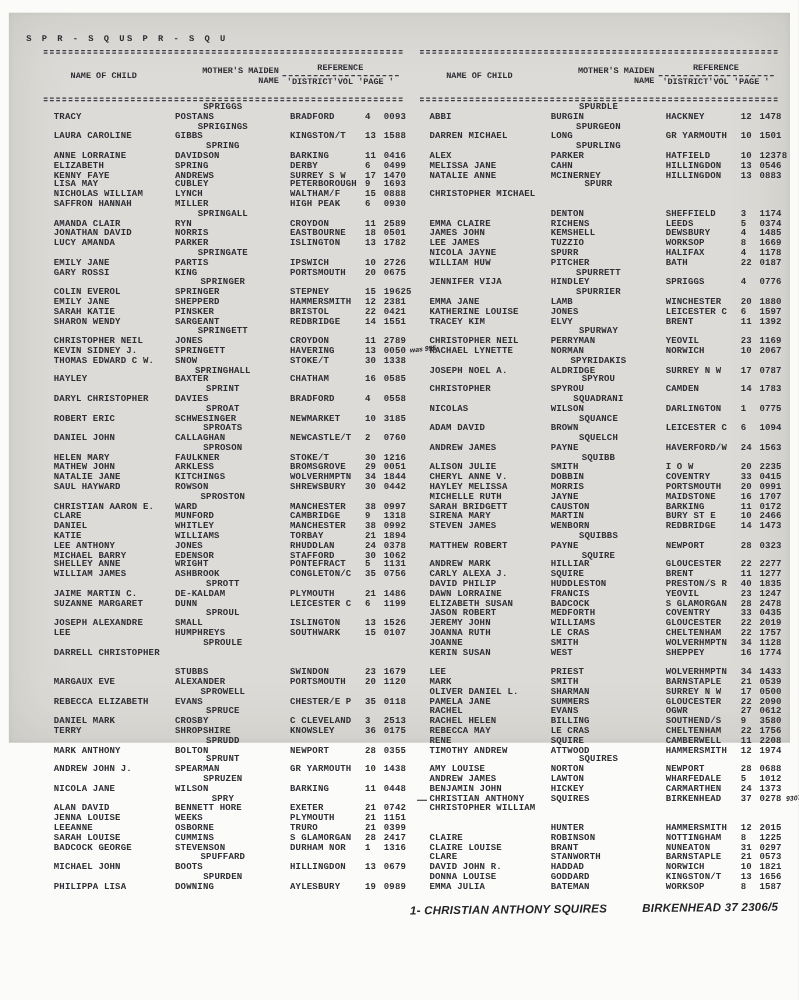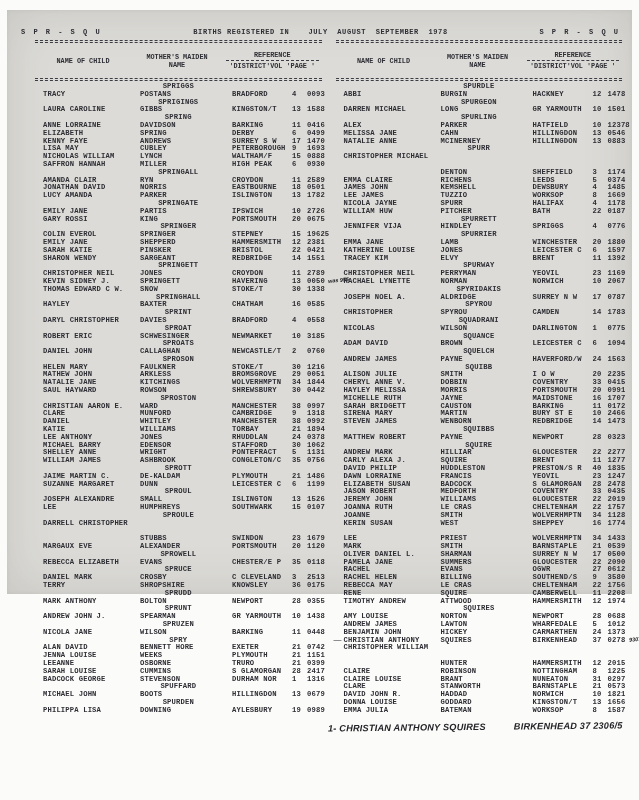--- a/index.html
+++ b/index.html
@@ -31,21 +31,21 @@
   }
   .index-col { flex: 1 1 0; min-width: 0; }
   .col-hrule {
     height: 3px;
     border-top: 1px dashed #3c3c44;
     border-bottom: 1px dashed #3c3c44;
   }
   .col-head { display: flex; height: 35px; font-size: 6.8px; font-weight: bold; }
   .ch { display: flex; flex-direction: column; justify-content: center; text-align: center; white-space: pre; }
   .ch-name { flex: 0 0 96px; }
-  .ch-mother { flex: 0 0 92px; }
+  .ch-mother { flex: 0 0 92px; align-items: flex-end; }
   .ch-ref { flex: 1 1 auto; }
   .ref-dash { display: block; border-top: 1px dashed #3c3c44; margin: 1px 3px; height: 0; }
   
   .rows { padding-left: 8px; margin-top: 2px; }
   .surname, .row {
     font-size: 7.2px; font-weight: bold; line-height: 7.8px; min-height: 7.8px;
     letter-spacing: .15px; white-space: pre;
   }
   .surname { margin-left: -8px; text-align: center; }
   .row { display: flex; }
@@ -77,21 +77,20 @@
     text-align: center; font-size: 7.5px; font-weight: bold; letter-spacing: 2px;
   }
 </style>
 </head>
 <body>
 
 <div class="scan">
 
   <div class="page-header">
     <span class="code">S P R - S Q U</span>
-    <span class="title">BIRTHS REGISTERED IN    JULY  AUGUST  SEPTEMBER  1978</span>
     <span class="code">S P R - S Q U</span>
   </div>
 
   <div class="columns">
 
     <section class="index-col">
       <header>
         <div class="col-hrule"></div>
         <div class="col-head">
           <div class="ch ch-name"><span>NAME OF CHILD</span></div>

